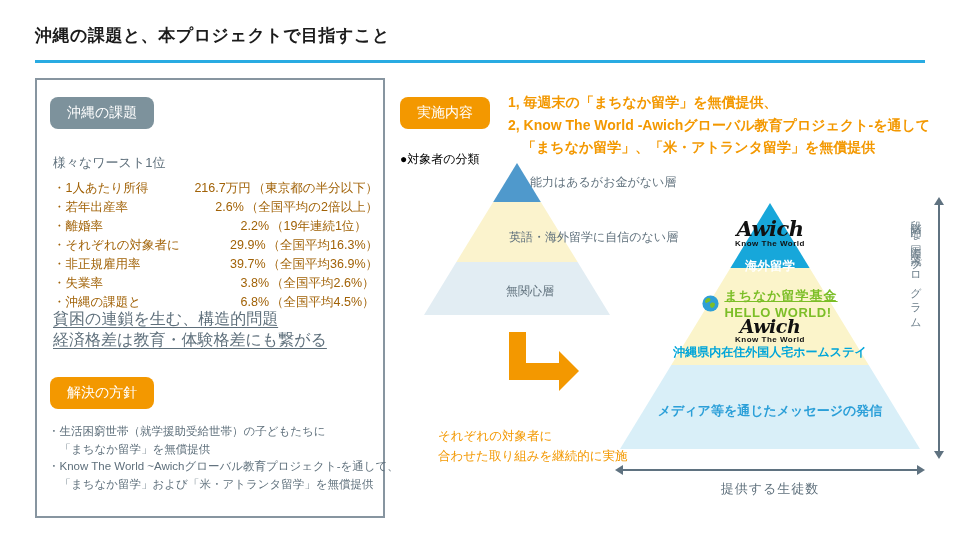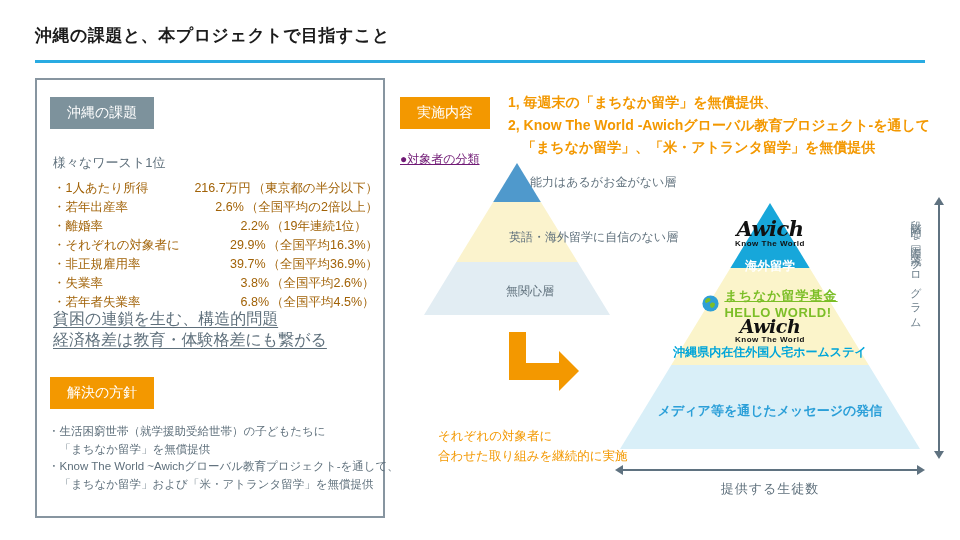--- a/index.html
+++ b/index.html
@@ -7,41 +7,41 @@
               font-family:"Liberation Sans","DejaVu Sans",sans-serif; }
   .slide { position:relative; width:960px; height:408px; background:#fff; }
 
   .title { position:absolute; left:35px; top:24px; font-size:17px; font-weight:bold;
            color:#1b1b1b; letter-spacing:.5px; }
   .title-rule { position:absolute; left:35px; top:60px; width:890px; height:3px; background:#29abe2; }
 
   
   .panel { position:absolute; left:35px; top:78px; width:350px; height:440px;
            background:#fff; border:2px solid #8795a0; }
-  .badge { position:absolute; border-radius:0; color:#fff; font-size:14px;
+  .badge { position:absolute; border-radius:8px; color:#fff; font-size:14px;
            padding:7px 17px; white-space:nowrap; }
   .badge-slate { background:#7d929c; }
   .badge-orange { background:#f39800; }
   .panel-badge { left:13px; top:17px; }
   .panel-subtitle { position:absolute; left:16px; top:74px; font-size:13px; color:#5f707c; }
   .stats { position:absolute; left:16px; top:99px; width:325px; font-size:12.5px; color:#a16207; }
   .stat-row { display:flex; line-height:19px; white-space:nowrap; }
   .stat-label { width:148px; }
   .stat-value { width:68px; text-align:right; }
   .stat-note { margin-left:2px; }
   .statements { position:absolute; left:16px; top:228px; font-size:16px; color:#5f707c; line-height:21px; }
   .statements div { text-decoration:underline; text-underline-offset:3px; white-space:nowrap; }
   .solution-badge { left:13px; top:297px; }
   .solutions { position:absolute; left:11px; top:343px; font-size:11.5px; color:#5f707c; line-height:17.5px; white-space:nowrap; }
 
   
   .impl-badge { left:400px; top:97px; font-size:14px; }
   .headline { position:absolute; left:508px; top:91px; font-size:14px; font-weight:bold;
               color:#f39800; line-height:22.5px; white-space:nowrap; }
-  .audience-label { position:absolute; left:400px; top:151px; font-size:12px; color:#701a75;text-decoration:underline; }
+  .audience-label { position:absolute; left:400px; top:151px; font-size:12px; color:#000000; }
 
   
   .pyr { position:absolute; }
   .pyr .seg { position:absolute; left:0; top:0; width:100%; height:100%; }
   .lp { left:424px; top:163px; width:186px; height:152px; }
   .lp .s1 { background:#4f99cc; clip-path:polygon(50% 0%, 62.8% 25.7%, 37.2% 25.7%); }
   .lp .s2 { background:#fbf3cd; clip-path:polygon(37.2% 25.7%, 62.8% 25.7%, 82.6% 65.1%, 17.4% 65.1%); }
   .lp .s3 { background:#e2edf3; clip-path:polygon(17.4% 65.1%, 82.6% 65.1%, 100% 100%, 0% 100%); }
   .lp-label { position:absolute; font-size:12px; color:#5f707c; white-space:nowrap; }
   .lp-l1 { left:106px; top:11px; }
@@ -130,21 +130,21 @@
         <span class="stat-label">・非正規雇用率</span>
         <span class="stat-value">39.7%</span>
         <span class="stat-note">（全国平均36.9%）</span>
       </div>
       <div class="stat-row">
         <span class="stat-label">・失業率</span>
         <span class="stat-value">3.8%</span>
         <span class="stat-note">（全国平均2.6%）</span>
       </div>
       <div class="stat-row">
-        <span class="stat-label">・若年者失業率</span>
+        <span class="stat-label">・沖縄の課題と</span>
         <span class="stat-value">6.8%</span>
         <span class="stat-note">（全国平均4.5%）</span>
       </div>
     </div>
 
     <div class="statements">
       <div>貧困の連鎖を生む、構造的問題</div>
       <div>経済格差は教育・体験格差にも繋がる</div>
     </div>
 

